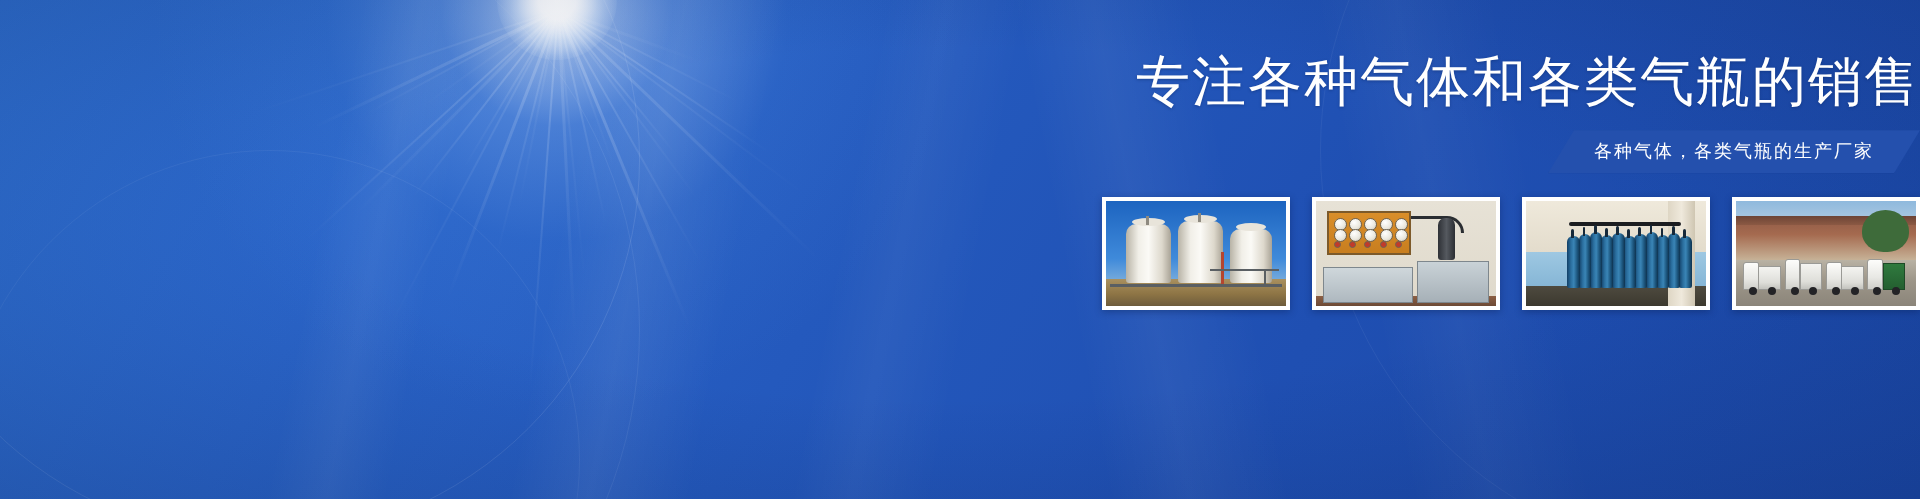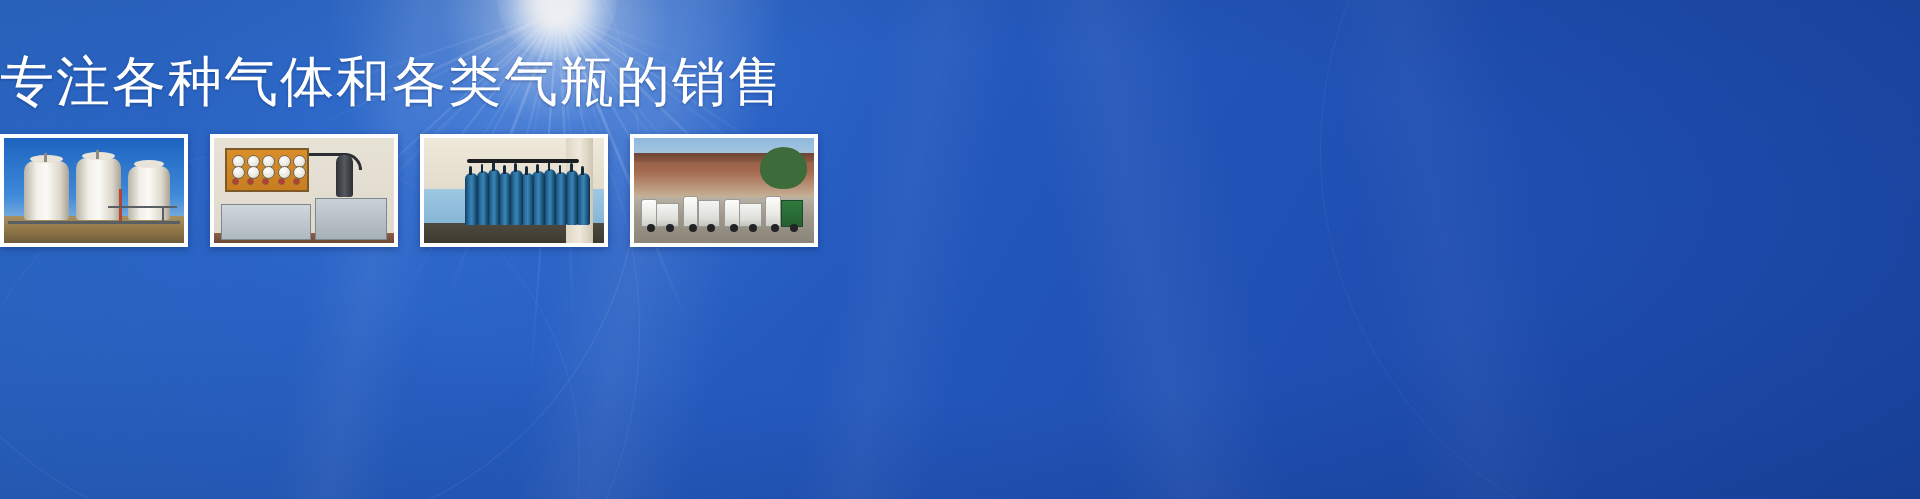--- a/index.html
+++ b/index.html
@@ -53,21 +53,21 @@
   .arc.a3 { left:-40px;  top:150px;  width:620px; height:620px; border-color:rgba(255,255,255,0.06); }
   .arc.a4 { right:-220px; top:-260px; width:820px; height:820px; border-color:rgba(255,255,255,0.055); }
   .vign {
     position:absolute; inset:0; pointer-events:none;
     background:radial-gradient(ellipse at 50% 45%, rgba(0,0,0,0) 45%, rgba(8,30,80,0.22) 100%);
   }
 
   .content {
     position:relative; z-index:5;
     width:1920px; height:499px;
-    display:flex; flex-direction:column; align-items:flex-start;
+    display:flex; flex-direction:column; align-items:flex-end;
   }
 
   .headline {
     margin-top:52px;
     font-size:54px; line-height:1.08; letter-spacing:2px;
     color:#ffffff; font-weight:400; white-space:nowrap;
     text-shadow:0 1px 3px rgba(10,40,100,0.45);
   }
 
   .ribbon-wrap {
@@ -211,20 +211,23 @@
       <div class="sun-ray" style="transform: rotate(61.6deg); opacity: 0.27; height: 219px; width: 1.5px;"></div>
       <div class="sun-ray" style="transform: rotate(64.4deg); opacity: 0.38; height: 272px; width: 3px;"></div>
       <div class="sun-ray" style="transform: rotate(71.4deg); opacity: 0.19; height: 325px; width: 1.5px;"></div>
     </div>
   <div class="vign"></div>
 
   <div class="content">
 
     <h1 class="headline">专注各种气体和各类气瓶的销售</h1>
 
+    <div class="ribbon-wrap">
+      <div class="ribbon">各种气体，各类气瓶的生产厂家</div>
+    </div>
 
 
     <div class="photos">
 
       <div class="photo">
         <div class="scene">
           <div class="p1-sky"></div>
           <div class="p1-ground"></div>
           <div class="p1-tank" style="left:11%;width:25%;height:56%;"></div>
           <div class="p1-neck" style="left:22%;bottom:77%;height:9%;"></div>

